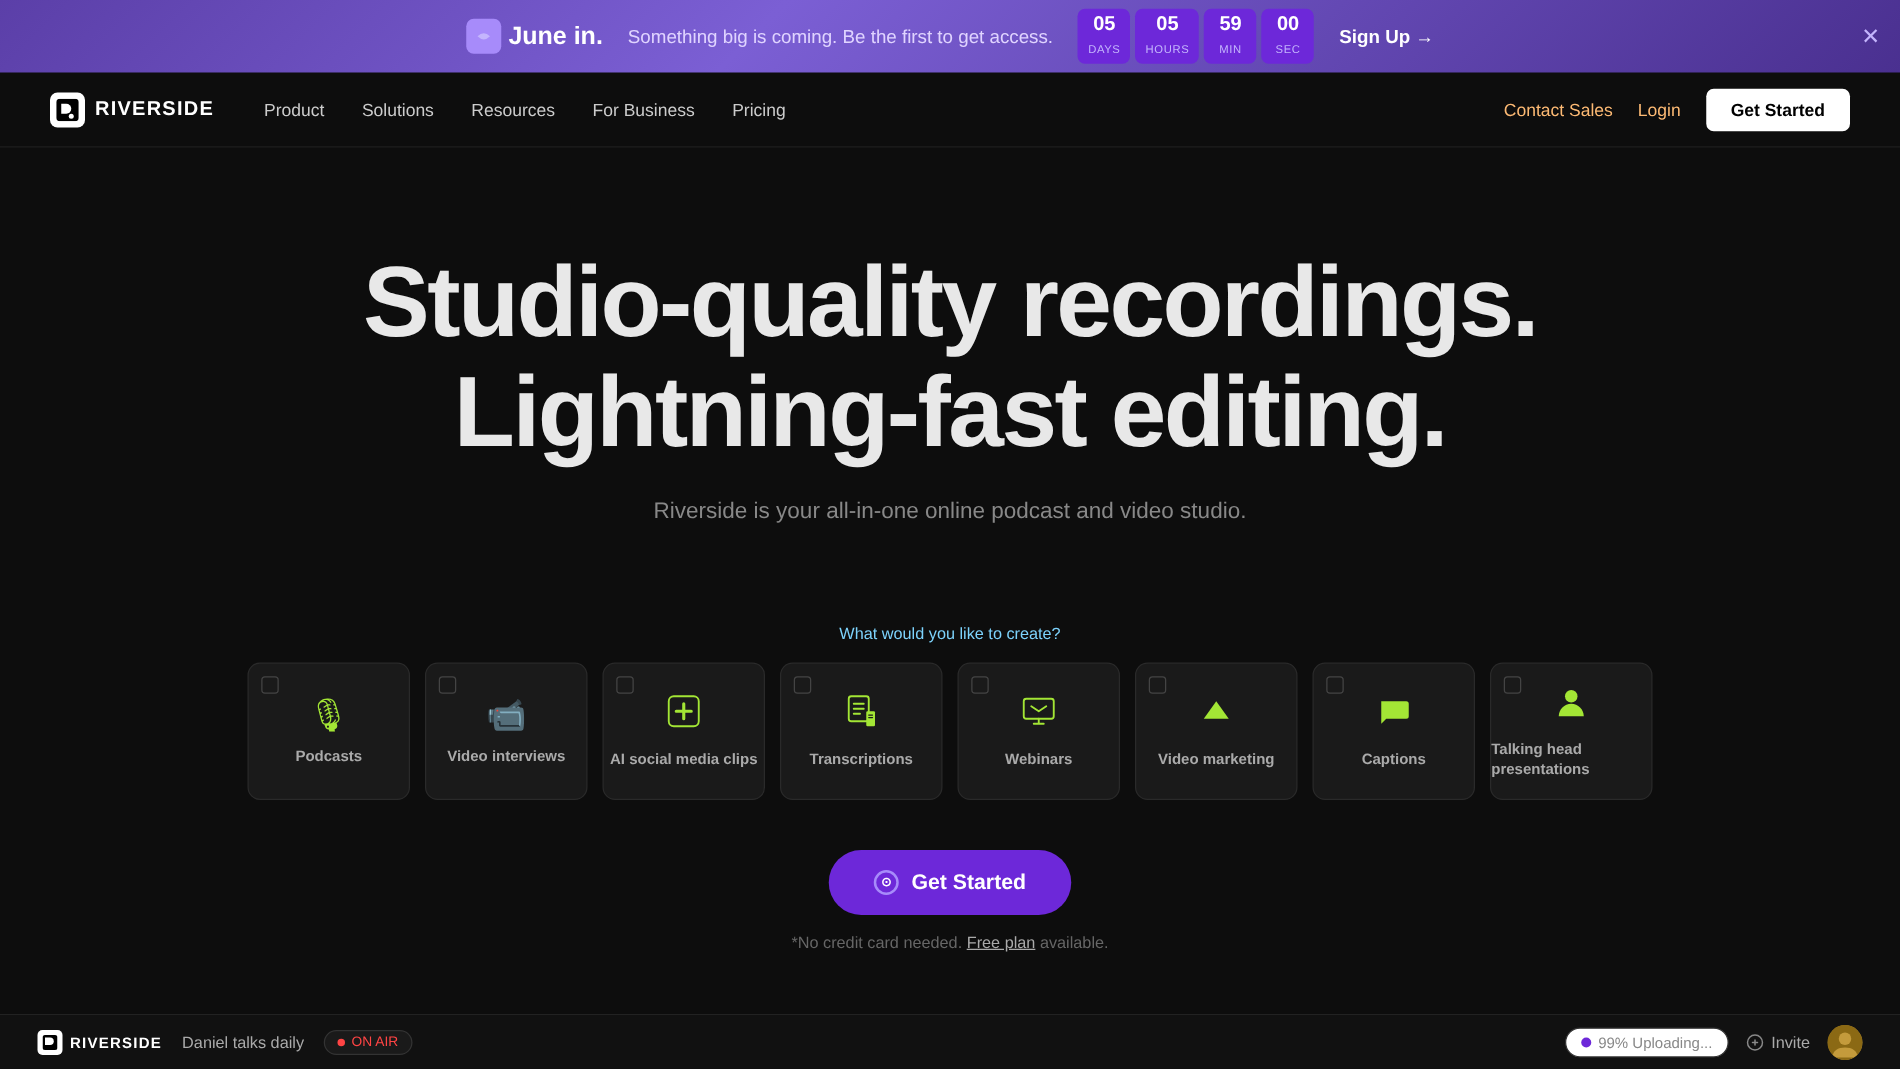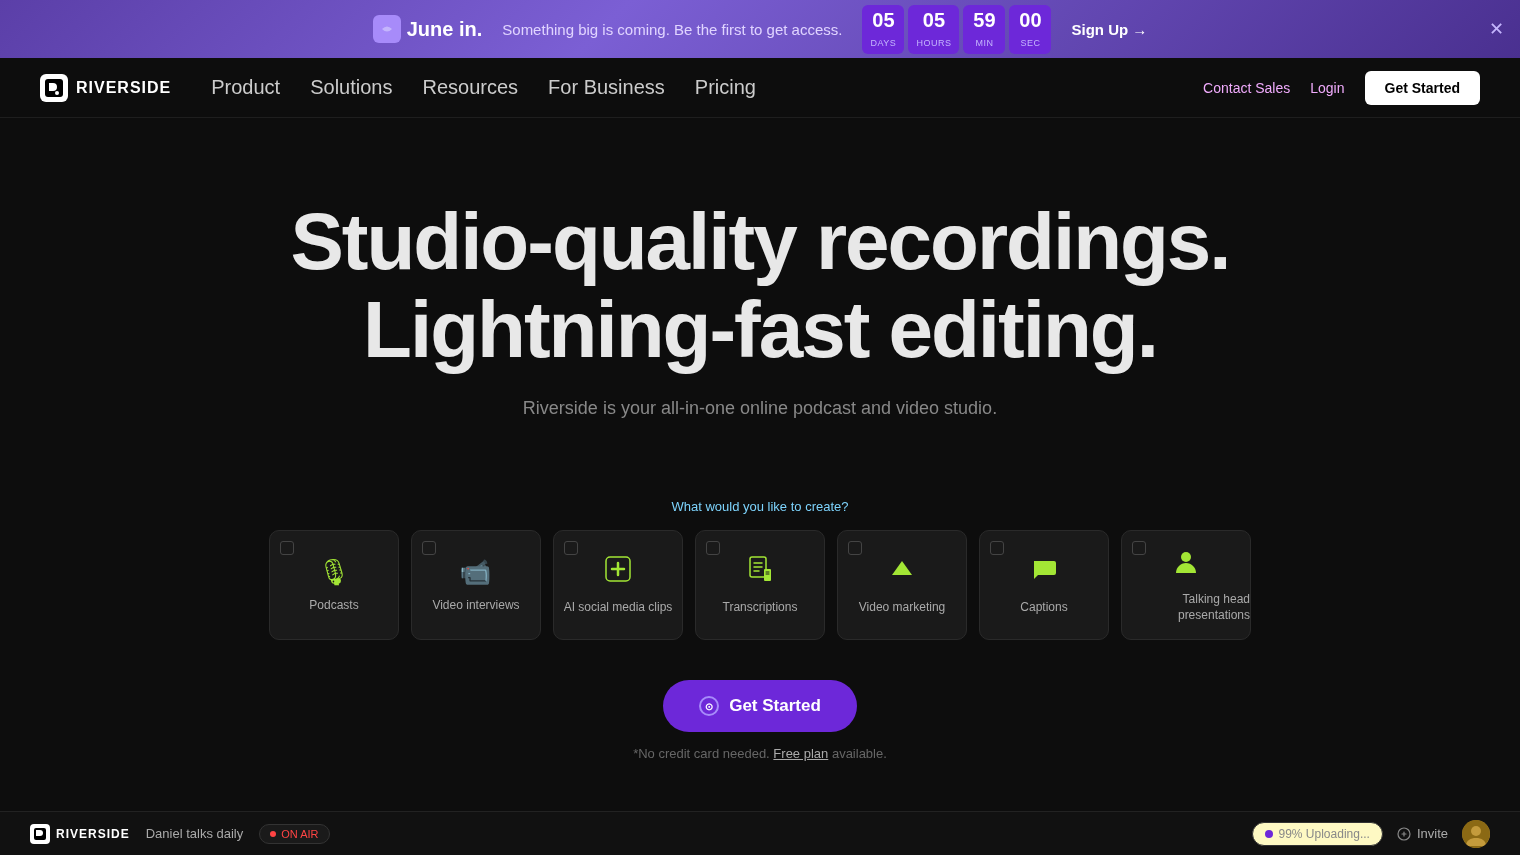--- a/index.html
+++ b/index.html
@@ -52,21 +52,21 @@
       gap: 4px;
     }
     .countdown-unit {
       background: #6d28d9;
       border-radius: 6px;
       padding: 4px 8px;
       text-align: center;
       min-width: 42px;
     }
     .countdown-num {
-      font-size: 20px;
+      font-size: 16px;
       font-weight: 700;
       color: #fff;
       display: block;
     }
     .countdown-label {
       font-size: 9px;
       color: #c4b5fd;
       text-transform: uppercase;
       letter-spacing: 0.5px;
     }
@@ -125,31 +125,31 @@
       text-transform: uppercase;
     }
     .nav-links {
       display: flex;
       align-items: center;
       gap: 30px;
       flex: 1;
     }
     .nav-link {
       color: #ccc;
-      font-size: 20px;
+      font-size: 14px;
       cursor: pointer;
       text-decoration: none;
     }
     .nav-right {
       display: flex;
       align-items: center;
       gap: 20px;
     }
     .nav-contact, .nav-login {
-      color: #f0abfc;
+      color: #fdba74;
       font-size: 14px;
       cursor: pointer;
       text-align: center;
     }
     .nav-get-started {
       background: #fff;
       color: #000;
       border: none;
       padding: 9px 20px;
       border-radius: 6px;
@@ -217,22 +217,23 @@
       border: 1.5px solid #444;
       border-radius: 3px;
       background: transparent;
     }
     .card-icon {
       font-size: 26px;
     }
     .card-label {
       font-size: 12px;
       color: #aaa;
-      text-align: right;
+      text-align: left;
       line-height: 1.3;
+      font-weight: bold;
     }
 
     
     .cta-section {
       text-align: center;
       padding: 40px 40px 20px;
     }
     .cta-btn {
       background: #6d28d9;
       color: #fff;
@@ -323,21 +324,21 @@
       background: #ff4444;
       border-radius: 50%;
     }
     .bottom-right {
       margin-left: auto;
       display: flex;
       align-items: center;
       gap: 14px;
     }
     .uploading-badge {
-      background: #fef9c3;
+      background: #ffffff;
       border: 1px solid #333;
       border-radius: 12px;
       padding: 4px 12px;
       font-size: 12px;
       color: #888;
       display: flex;
       align-items: center;
       gap: 6px;
     }
     .upload-dot {
@@ -469,20 +470,31 @@
         <svg width="28" height="28" viewBox="0 0 28 28" fill="none">
           <rect x="4" y="2" width="16" height="20" rx="2" fill="#1a1a1a" stroke="#a3e635" stroke-width="1.5"></rect>
           <path d="M8 8h8M8 12h8M8 16h5" stroke="#a3e635" stroke-width="1.5" stroke-linecap="round"></path>
           <rect x="18" y="14" width="7" height="12" rx="1" fill="#a3e635"></rect>
           <path d="M20 17h3M20 19h3" stroke="#1a1a1a" stroke-width="1" stroke-linecap="round"></path>
         </svg>
       </div>
       <span class="card-label">Transcriptions</span>
     </div>
 
+    <div class="create-card">
+      <div class="card-checkbox"></div>
+      <div class="card-icon">
+        <svg width="28" height="28" viewBox="0 0 28 28" fill="none">
+          <rect x="2" y="4" width="24" height="16" rx="2" fill="#1a1a1a" stroke="#a3e635" stroke-width="1.5"></rect>
+          <path d="M10 24h8M14 20v4" stroke="#a3e635" stroke-width="1.5" stroke-linecap="round"></path>
+          <path d="M8 10l6 4 6-4" stroke="#a3e635" stroke-width="1.5" stroke-linecap="round" stroke-linejoin="round"></path>
+        </svg>
+      </div>
+      <span class="card-label">Webinars</span>
+    </div>
 
     <div class="create-card">
       <div class="card-checkbox"></div>
       <div class="card-icon">
         <svg width="28" height="28" viewBox="0 0 28 28" fill="none">
           <path d="M4 20L14 6l10 14H4z" fill="#a3e635"></path>
         </svg>
       </div>
       <span class="card-label">Video marketing</span>
     </div>

